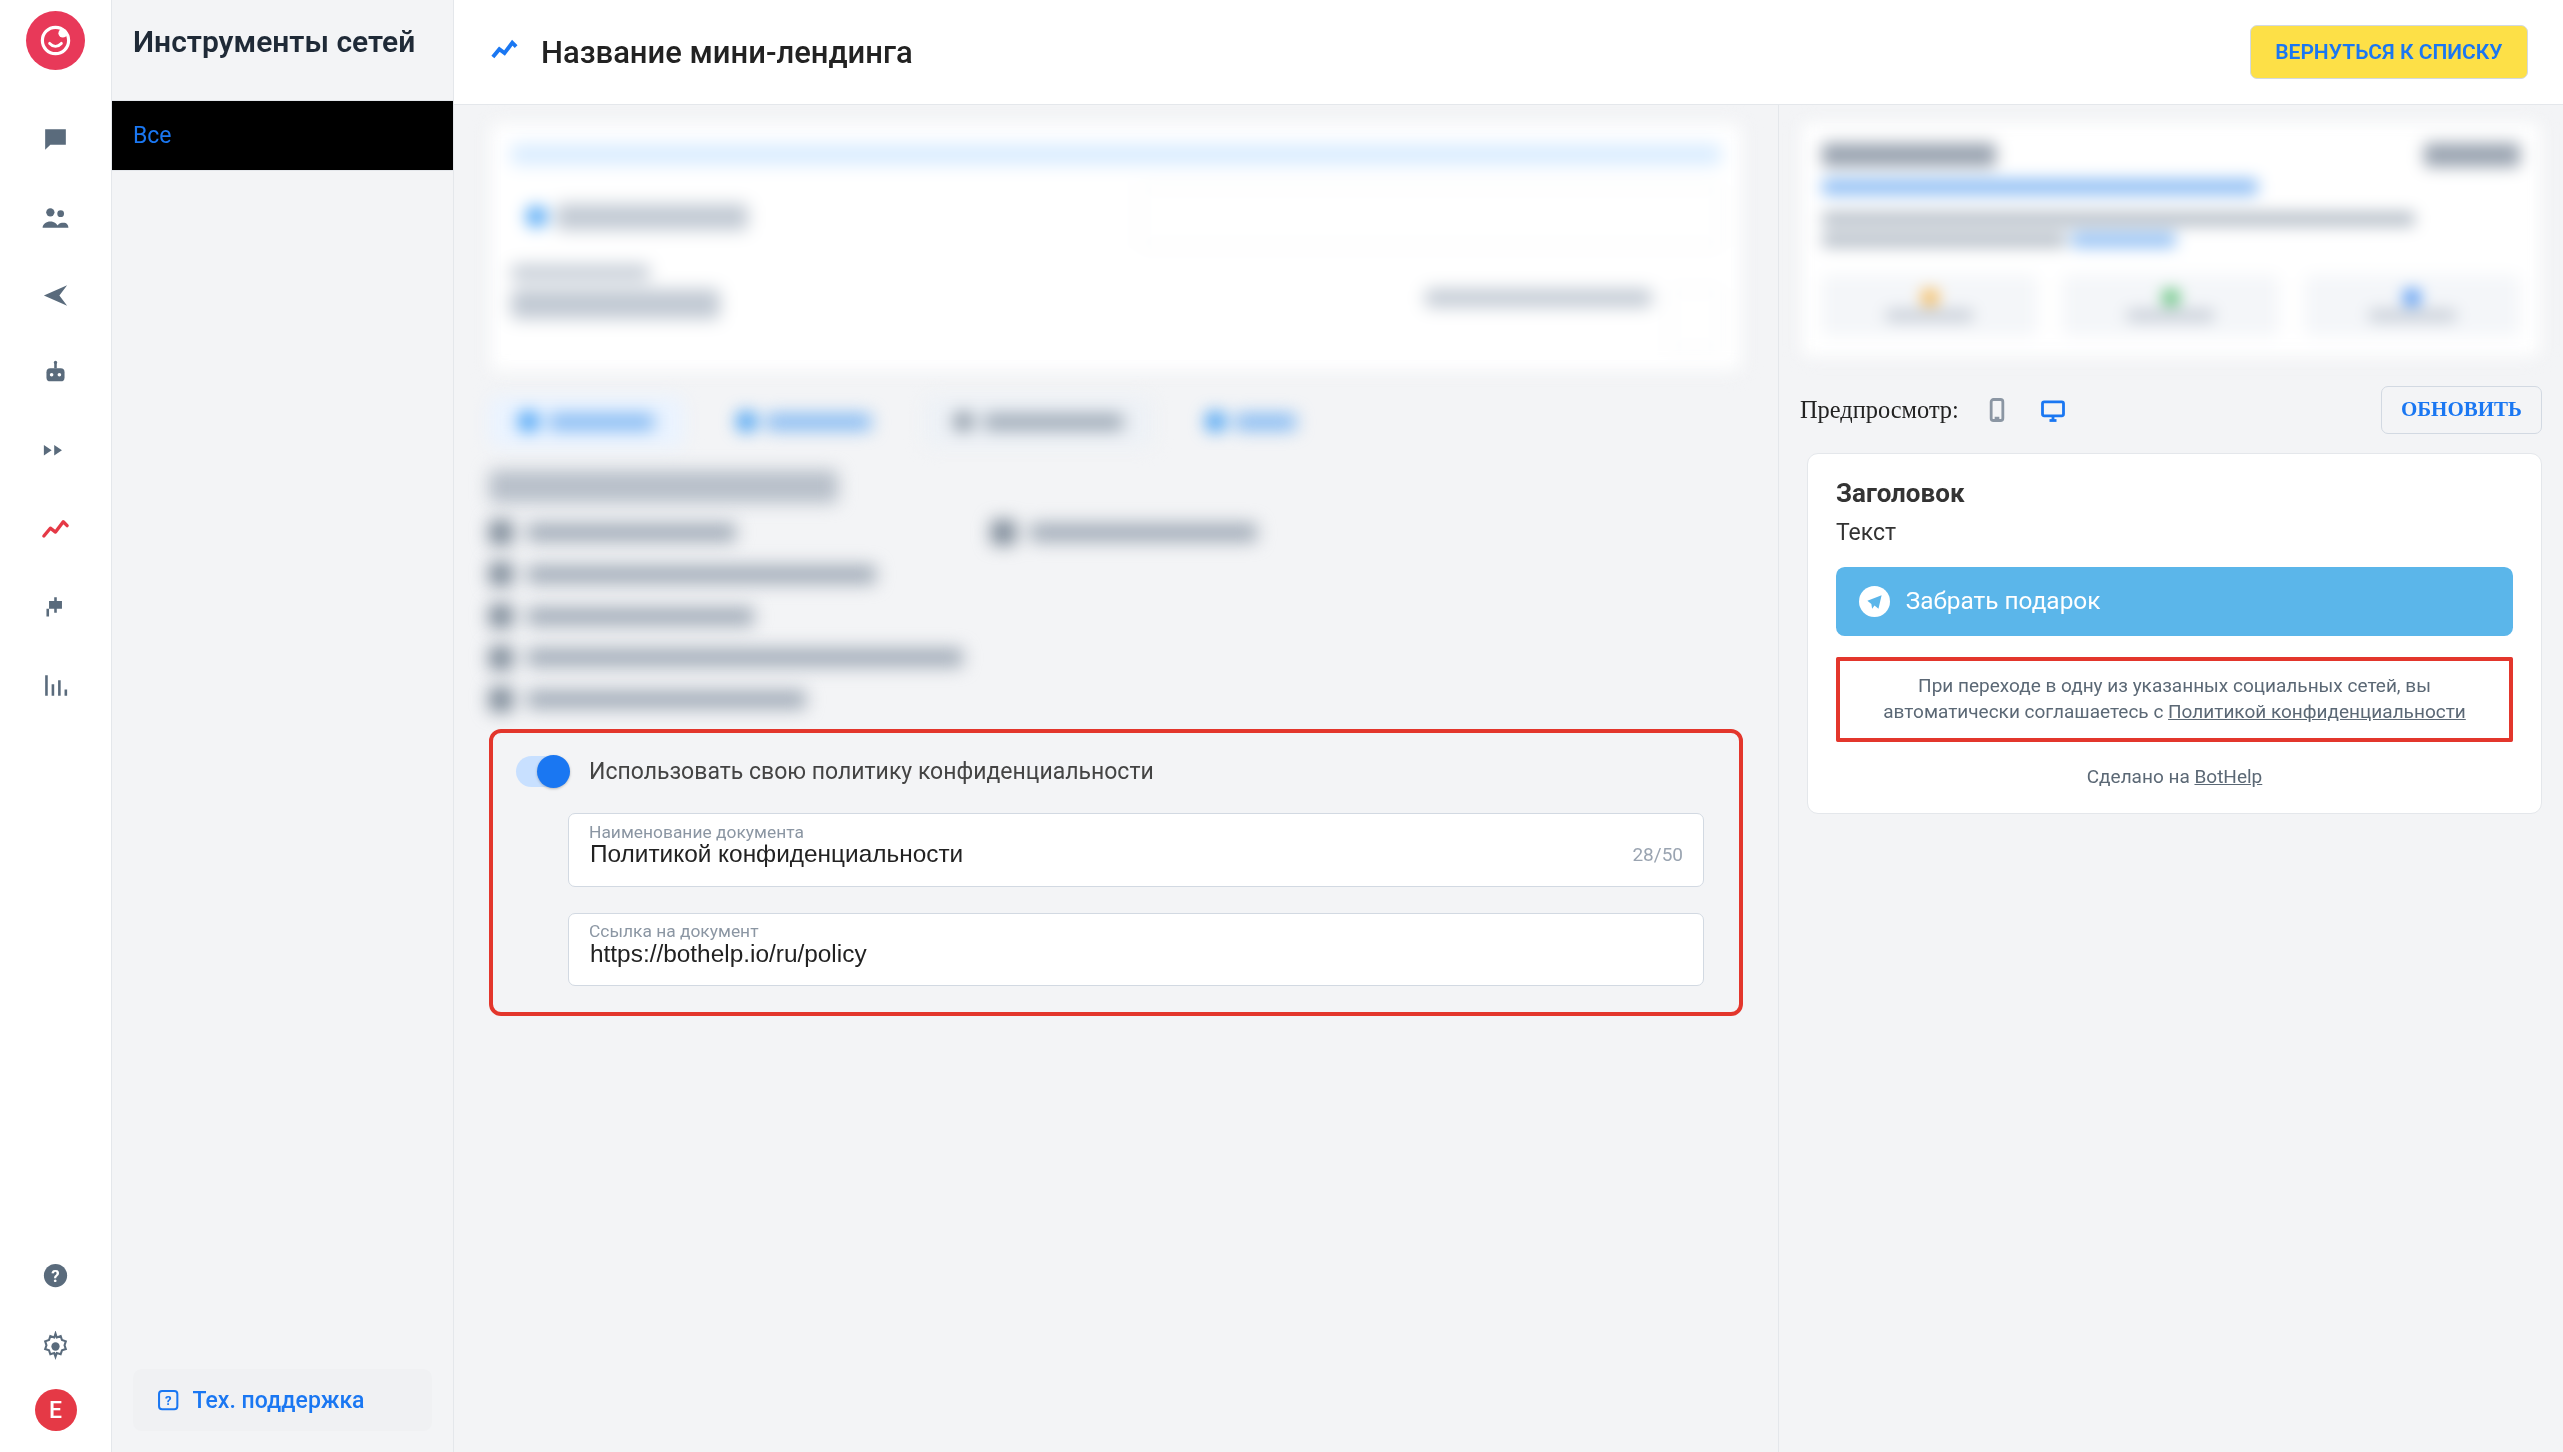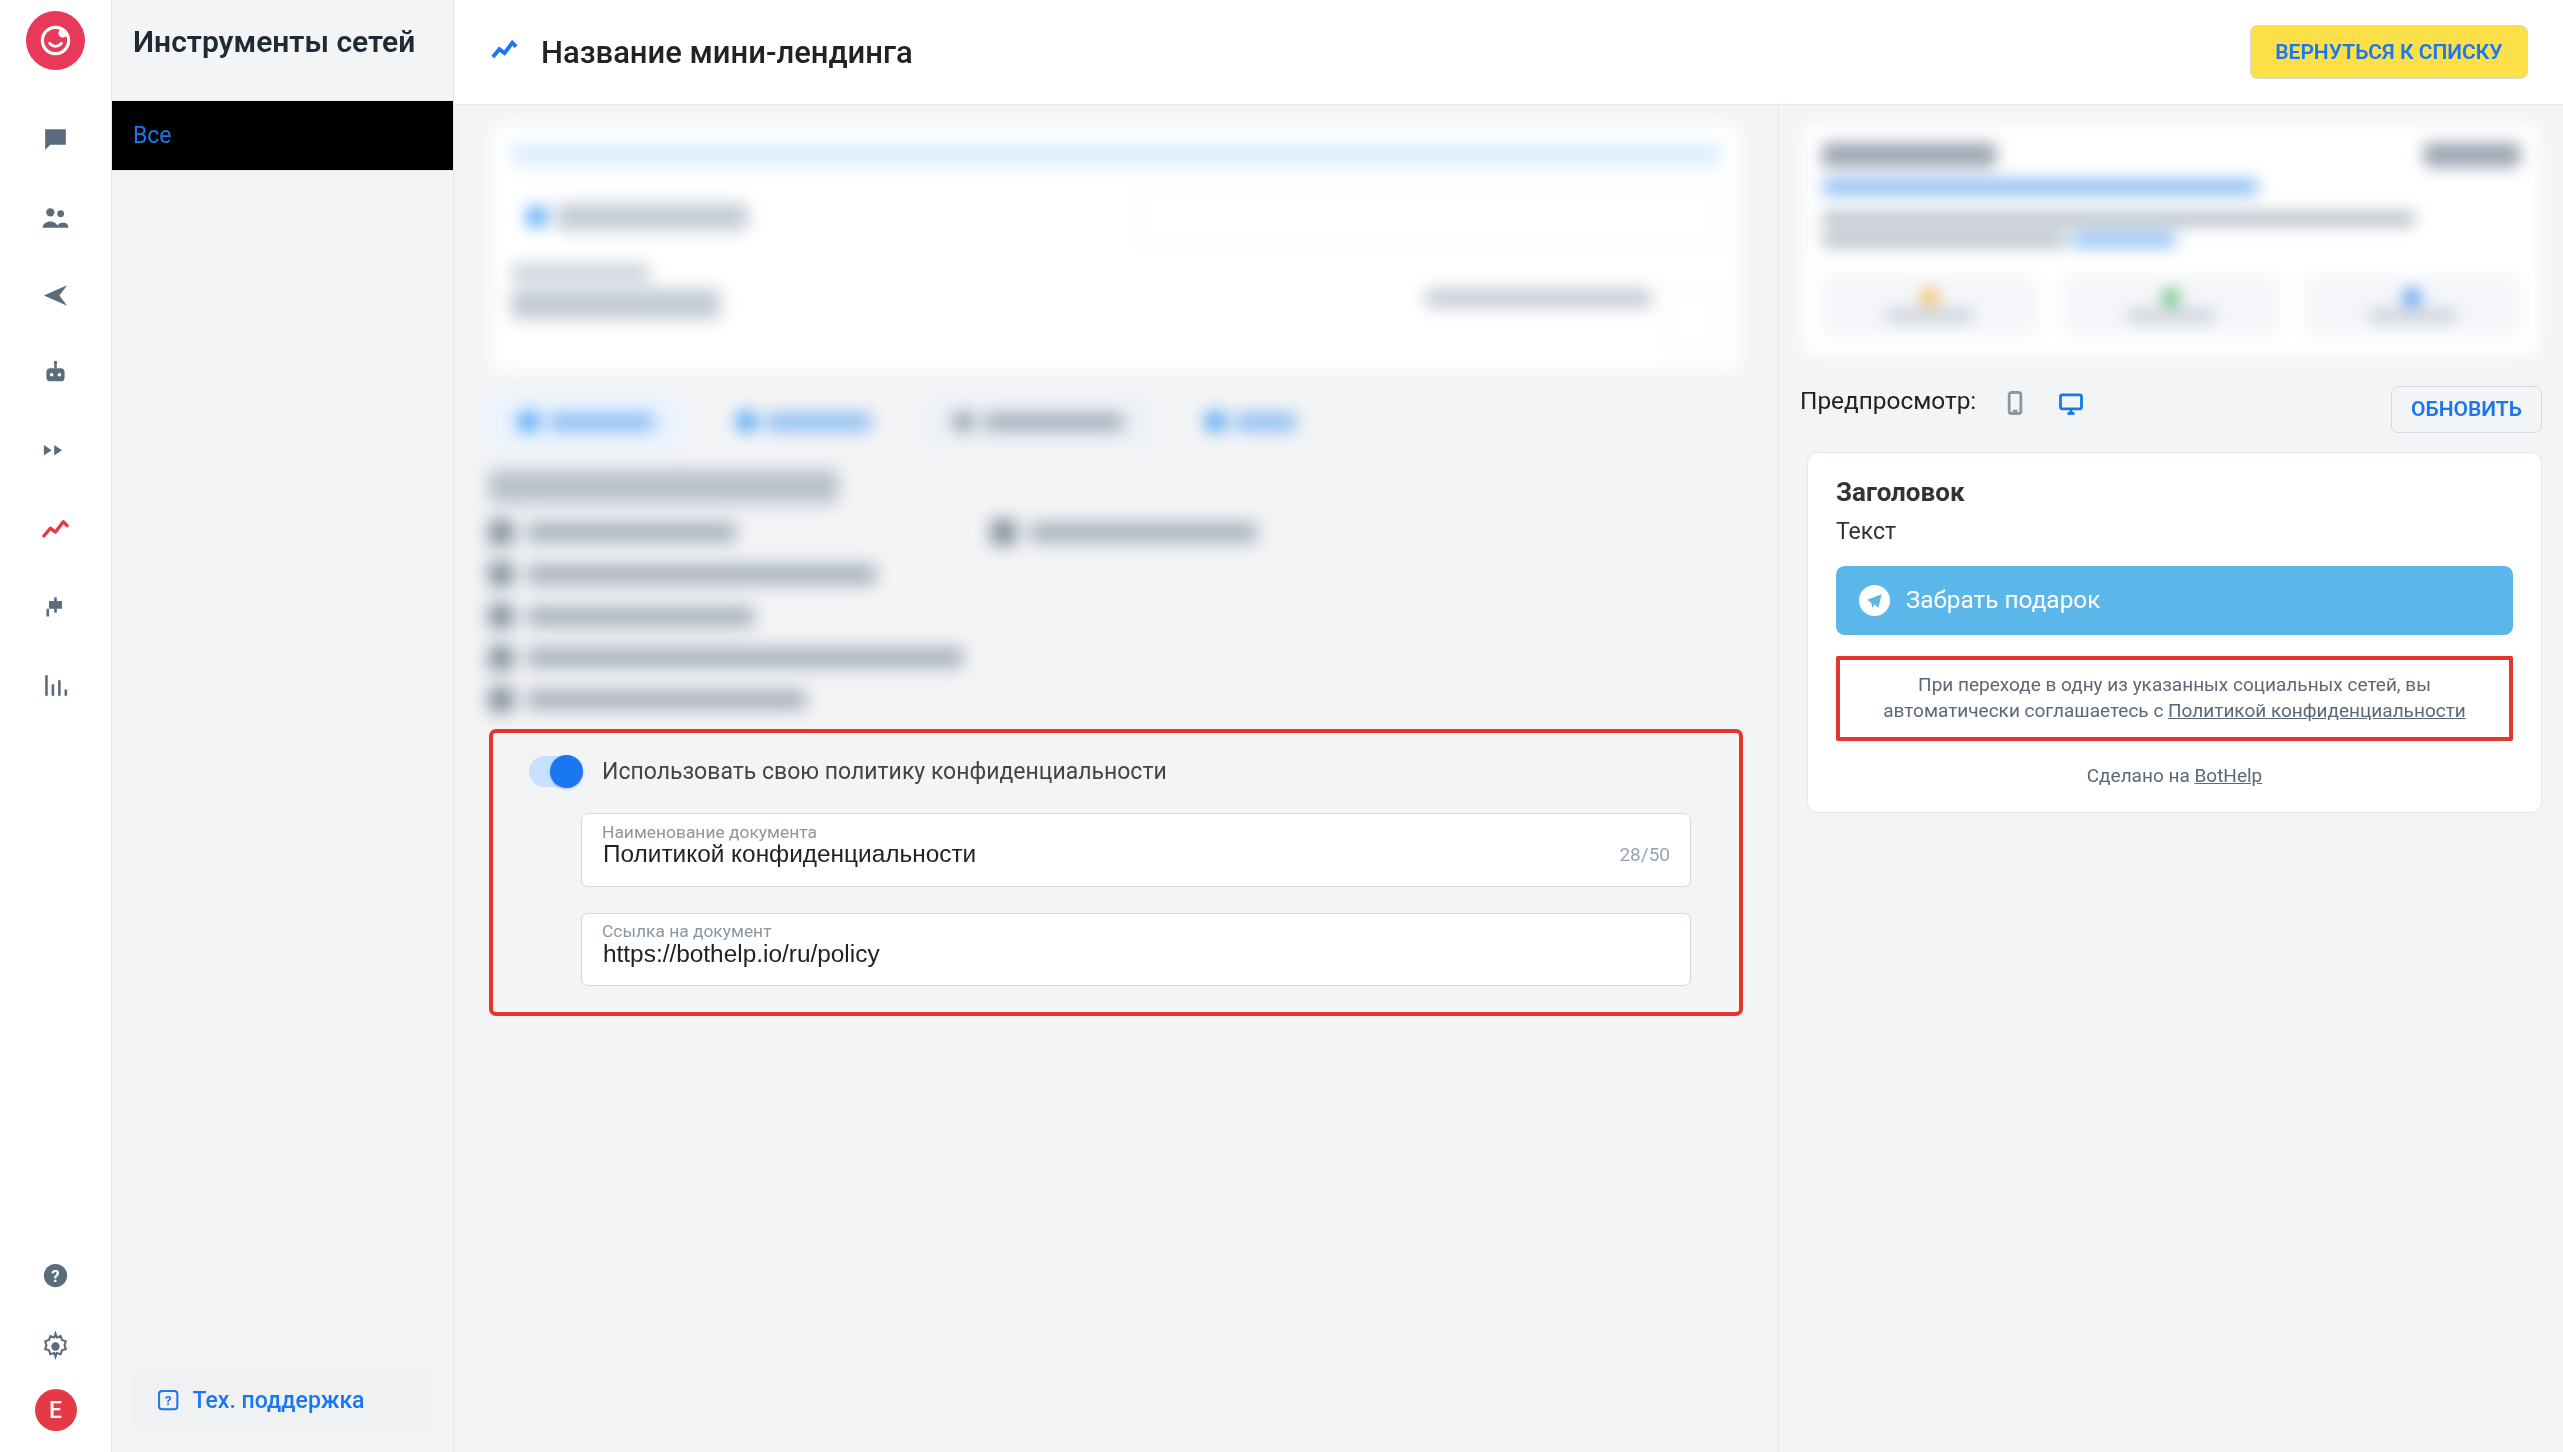--- a/index.html
+++ b/index.html
@@ -143,22 +143,22 @@
 .chip.light3 { background:#edf1f6; }
 .chip.light3 .cd { background:#7b8896; }
 .chip.light3 .ct { background:#9aa6b3; }
 .section-h { height:33px; width:349px; background:#b7bfc9; border-radius:5.2px; margin: 8.7px 0 17.4px; filter: blur(8.7px);}
 .opt-row { display:flex; align-items:center; gap:14px; margin:17.4px 0; filter: blur(8.7px);}
 .opt-row .sq { width:24.4px; height:24.4px; border-radius:4.4px; background:#7d8a98; }
 .opt-row .tx { height:19px; background:#a3adb9; border-radius:4.4px; }
 .w1{width:209px}.w2{width:349px}.w3{width:227px}.w4{width:436px}.w5{width:279px}
 .policy-box {
   border: 4.4px solid #e3362c;
-  border-radius:7px;
-  padding: 23px 36px 26px;
+  border-radius:12px;
+  padding: 23px 23px 26px;
   background:#f3f4f6;
   margin-top:8.7px;
 }
 .policy-box .row1 { display:flex; align-items:center; gap:19px; margin-bottom: 26px;}
 .toggle {
   width:54px; height:31px; background:#c8e0ff; border-radius:17.4px; position:relative; cursor:pointer;
 }
 .toggle .knob {
   position:absolute; right:0; top:-0.9px; width:33px; height:33px; border-radius:50%;
   background:#1a77f2; box-shadow:0 0.9px 2.6px rgba(0,0,0,.25);
@@ -213,22 +213,23 @@
 .pblur .pd2 { height:14px; width:244px; background:#b3bcc6; border-radius:4.4px; display:inline-block;}
 .pblur .plink { height:14px; width:105px; background:#8dbdf4; border-radius:4.4px; display:inline-block; margin-left:5.2px;}
 .pblur .stats { display:flex; gap:26px; margin-top:24.4px;}
 .pblur .stat { flex:1; height:61px; background:#f4f6f9; border-radius:7px; display:flex; flex-direction:column; align-items:center; justify-content:center; gap:5.2px;}
 .pblur .stat .si { width:15.7px; height:15.7px; border-radius:50%; }
 .pblur .stat:nth-child(1) .si { background:#f6a623;}
 .pblur .stat:nth-child(2) .si { background:#2db24f;}
 .pblur .stat:nth-child(3) .si { background:#1a77f2;}
 .pblur .stat .sl { width:87px; height:10.5px; background:#c3cad4; border-radius:3.5px;}
 .preview-bar {
-  display:flex; gap:21px;
+  display:flex; align-items:center; gap:21px;
   padding: 7px 0 19px;
+  font-family: Liberation Serif, serif;
 }
 .preview-bar .lbl { font-size:24.4px; color:#222; }
 .preview-bar .dev { width:35px; height:35px; display:flex; align-items:center; justify-content:center; color:#8b96a3; cursor:pointer;}
 .preview-bar .dev.active { color:#1a77f2; }
 .preview-bar .dev svg { width:28px; height:28px; fill:none; stroke:currentColor; stroke-width:2.4;}
 .preview-bar .sp { flex:1; }
 .btn-refresh {
   border:0.9px solid #d2d9e2; color:#1a77f2;
   padding:10.5px 19px; border-radius:7px;
   font-size:21px; font-weight:600; cursor:pointer;

